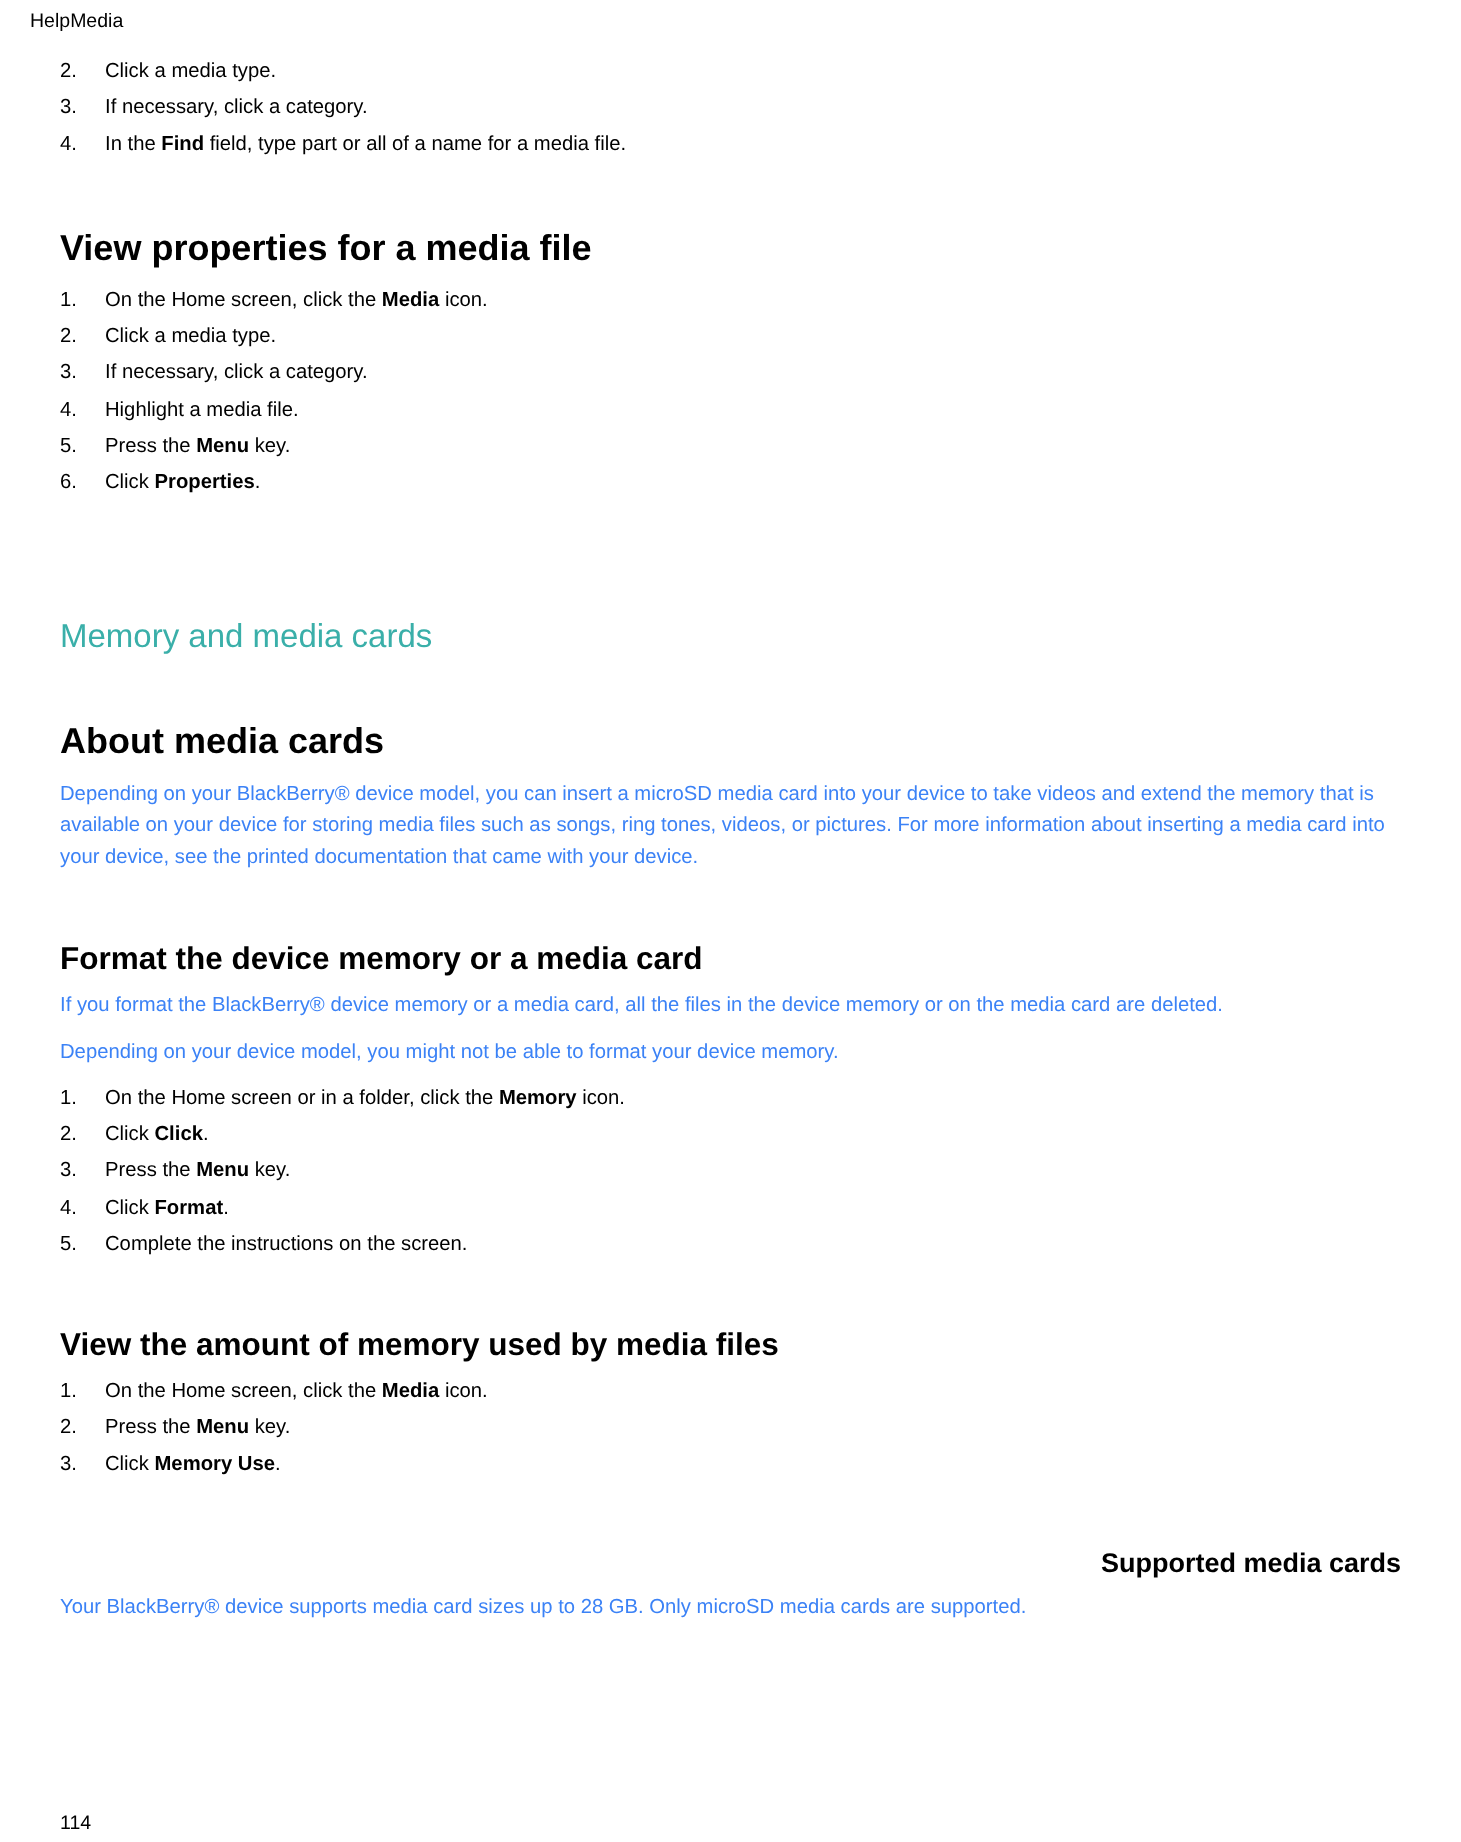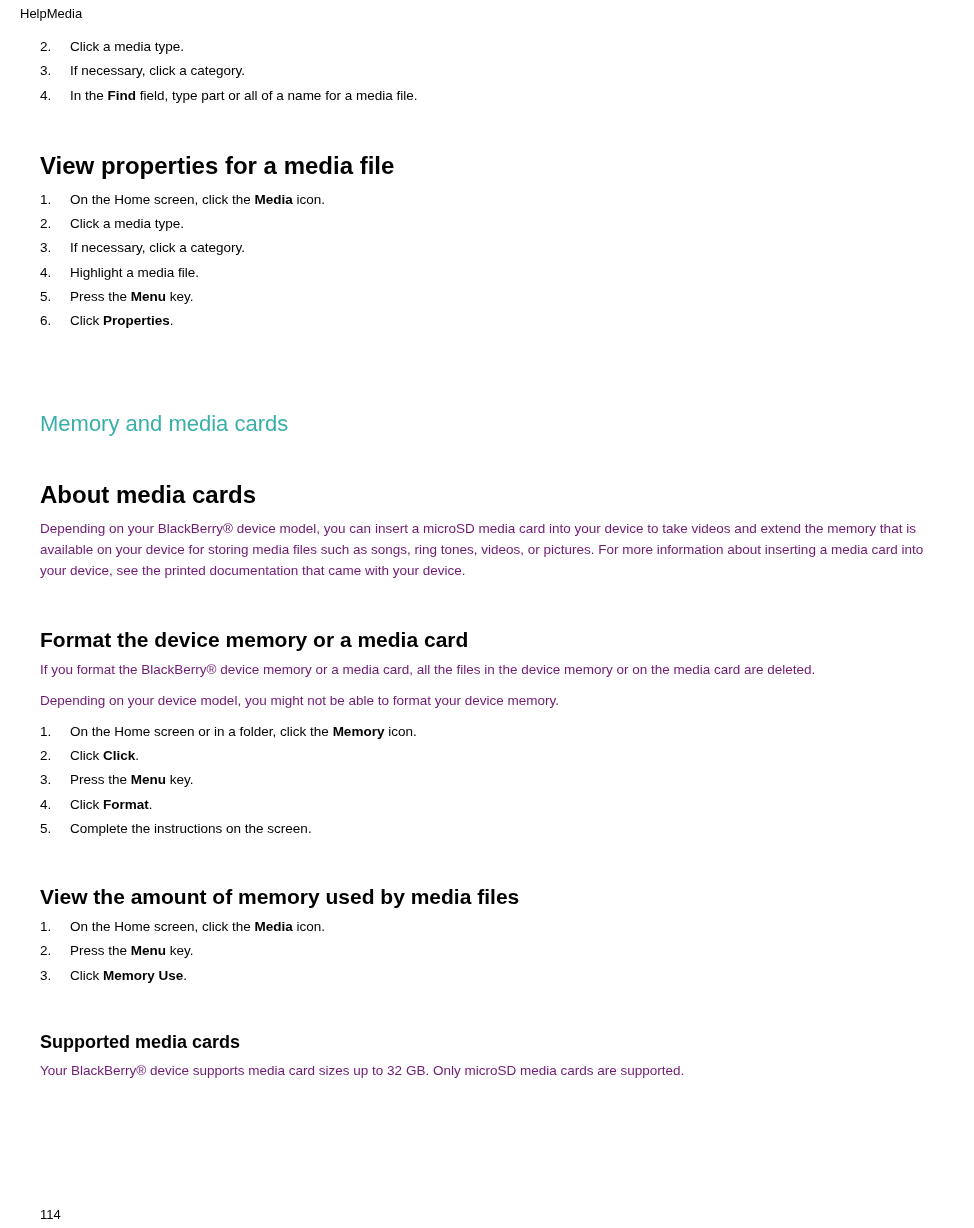--- a/index.html
+++ b/index.html
@@ -75,27 +75,28 @@
       margin: 20px 0 8px 0;
       font-family: Arial, Helvetica, sans-serif;
     }
 
     .section-heading-small {
       font-size: 18px;
       font-weight: bold;
       color: #000;
       margin: 20px 0 8px 0;
       font-family: Arial, Helvetica, sans-serif;
+      text-align: right;
     }
 
     p {
       font-size: 13.5px;
       line-height: 1.55;
       margin-bottom: 10px;
-      color: #701a75;
+      color: #3b82f6;
     }
 
     .page-footer {
       position: absolute;
       bottom: 6px;
       left: 40px;
       font-size: 13px;
       color: #000;
     }
 
@@ -216,19 +217,19 @@
     <li>
       <span class="num">3.</span>
       <span class="content">Click <strong>Memory Use</strong>.</span>
     </li>
   </ul>
 
   <div class="spacer-md"></div>
 
   <h2 class="section-heading-small">Supported media cards</h2>
 
-  <p>Your BlackBerry® device supports media card sizes up to 32 GB. Only microSD media cards are supported.</p>
+  <p>Your BlackBerry® device supports media card sizes up to 28 GB. Only microSD media cards are supported.</p>
 
 </div>
 
 <div class="page-footer">
   <span>114</span>
 </div>
 
 </body></html>

